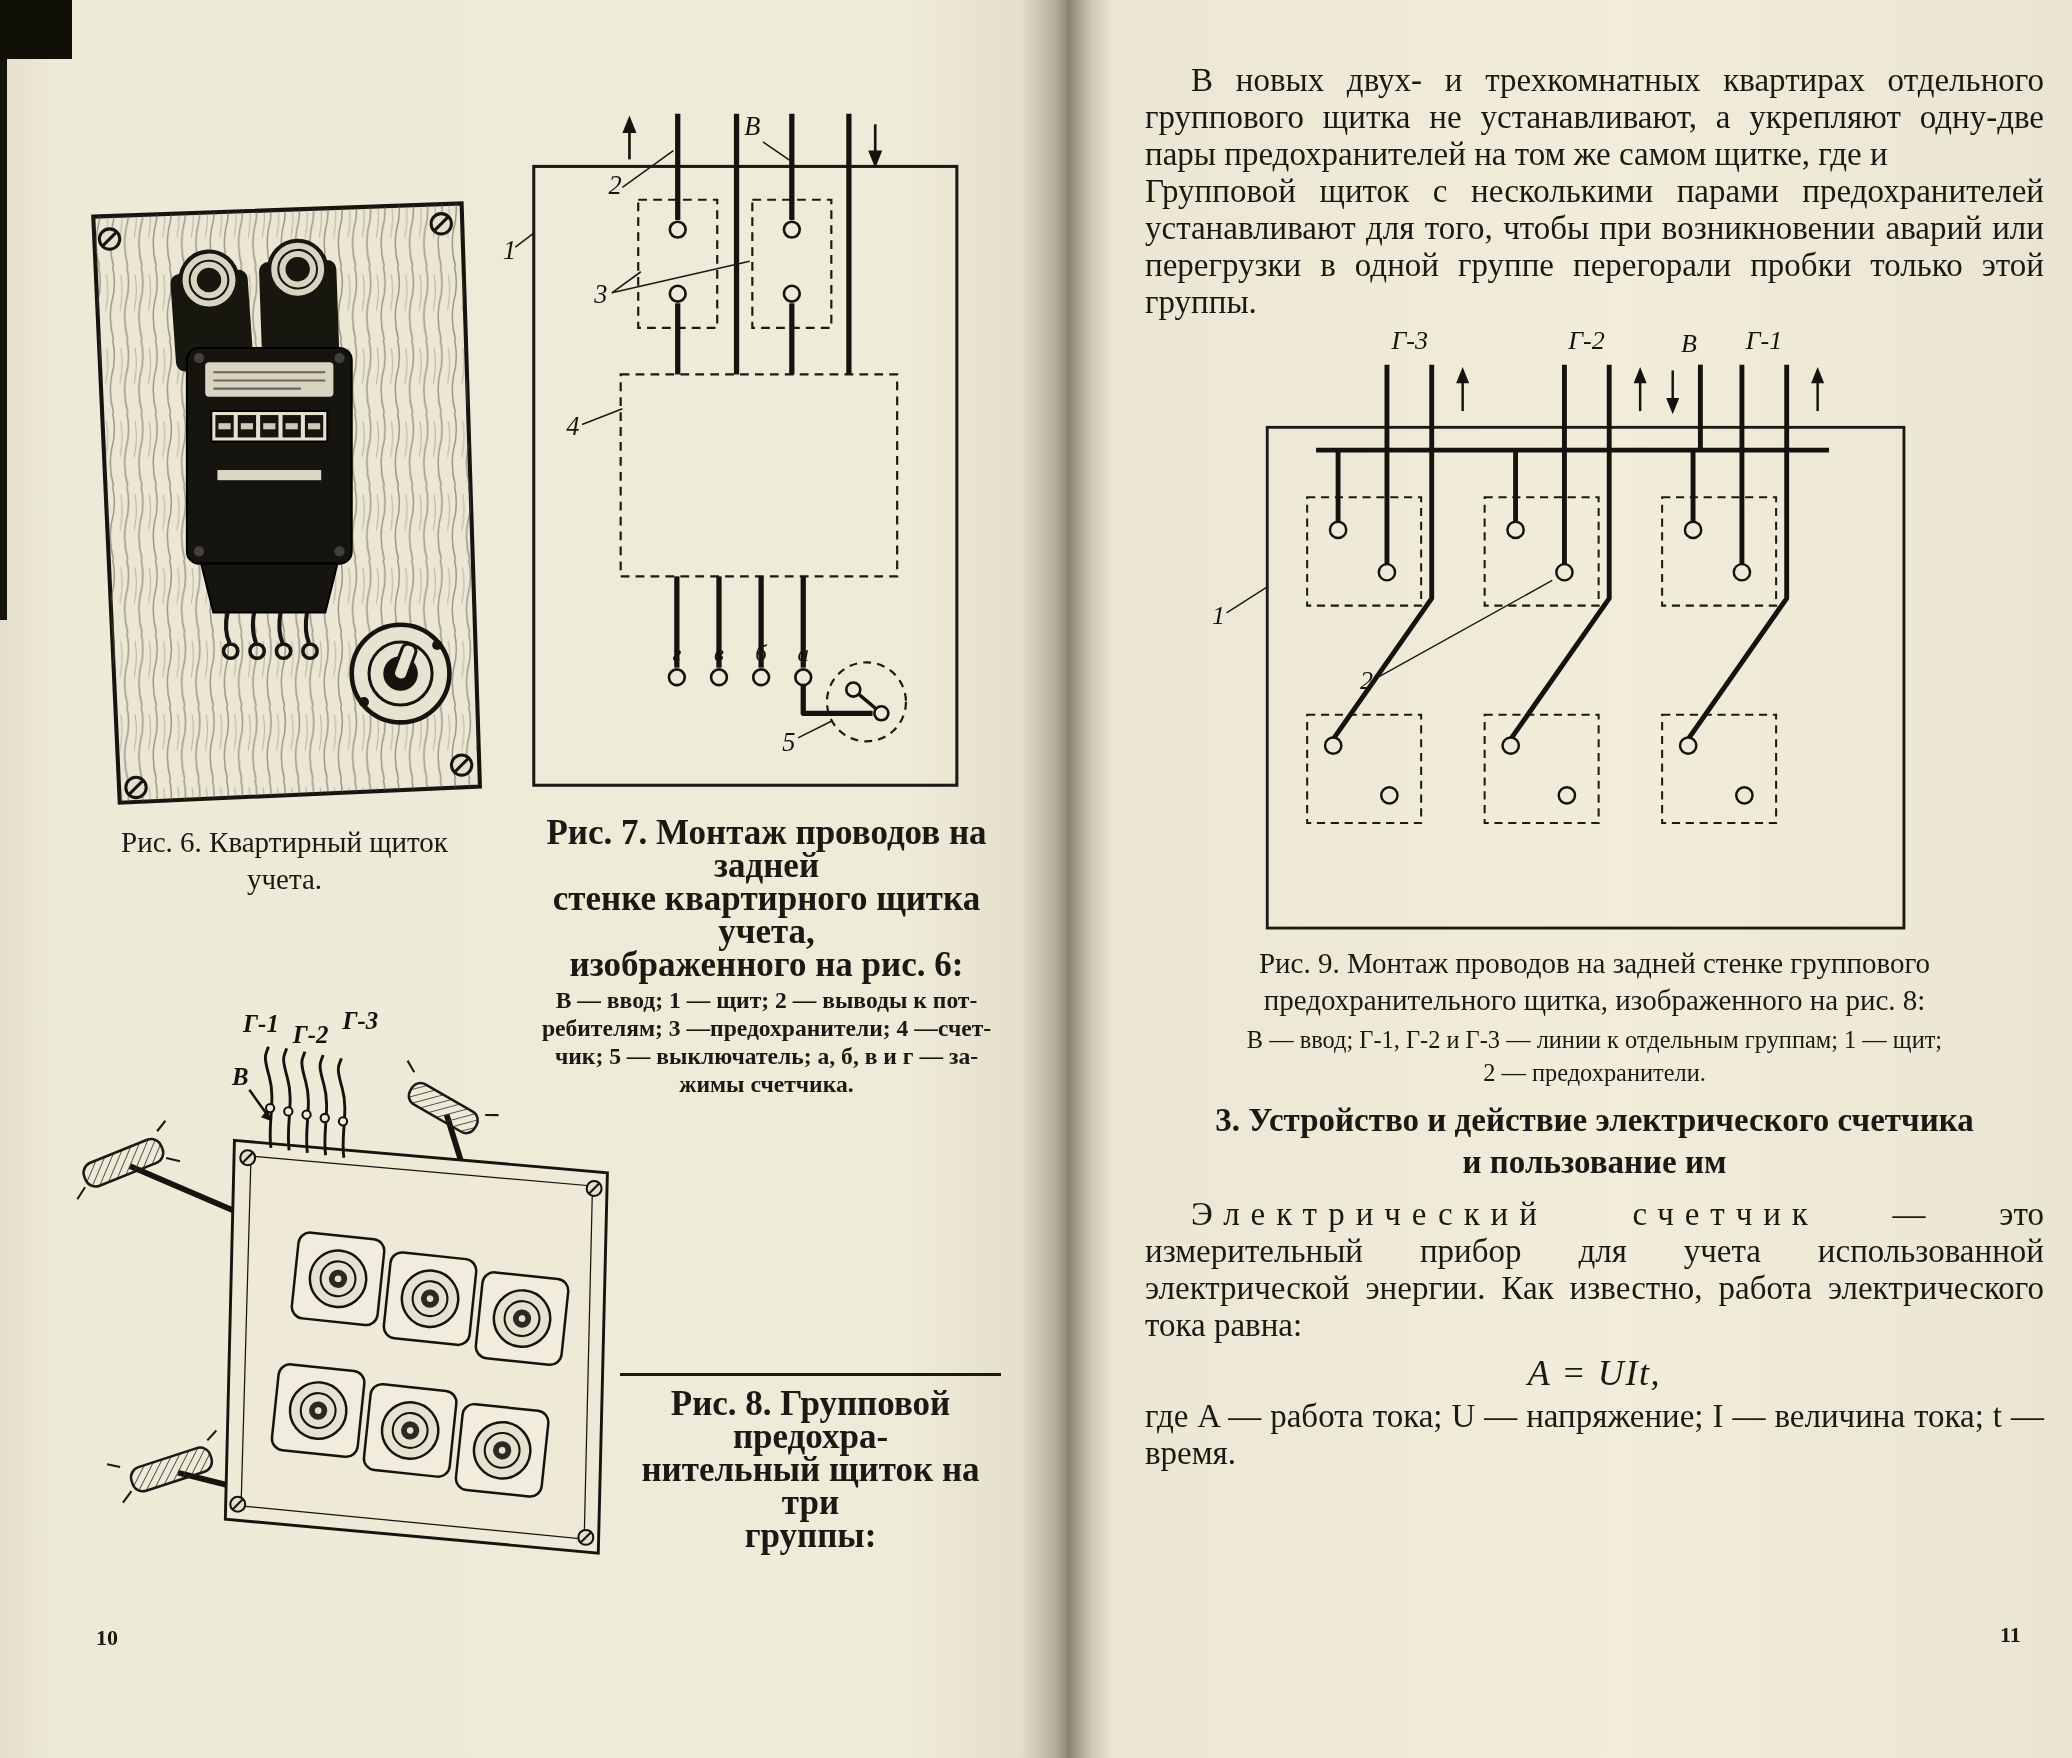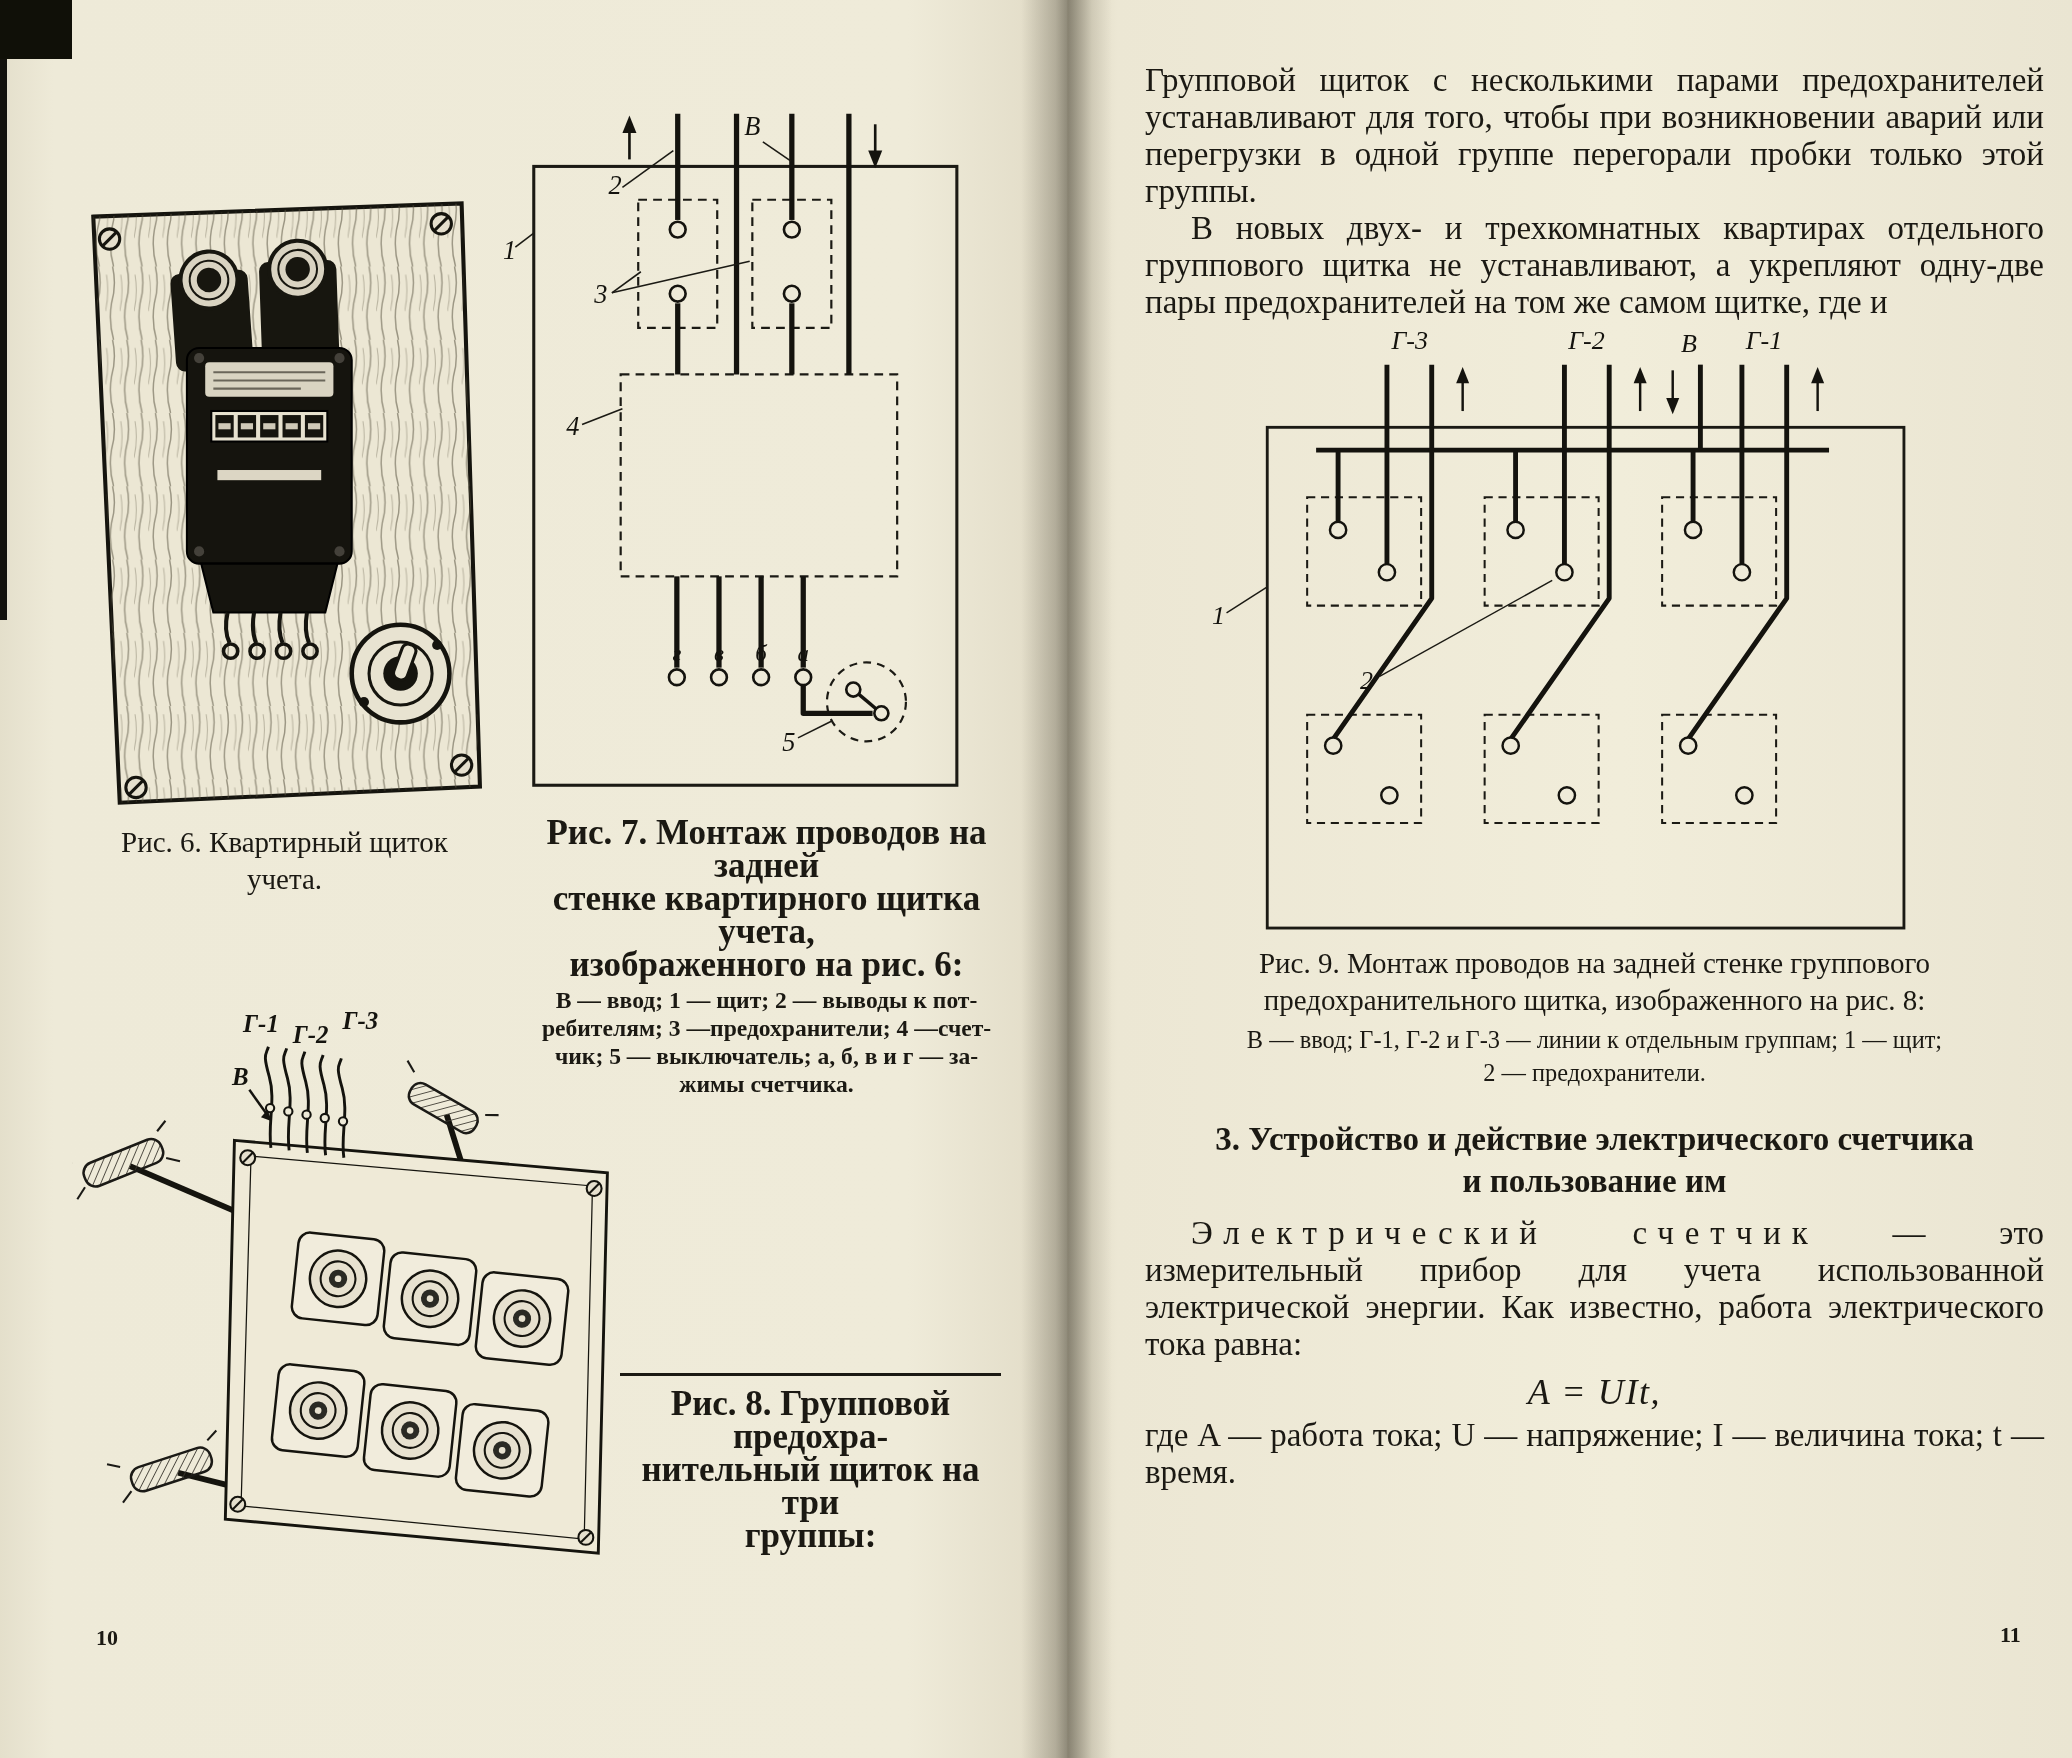--- a/index.html
+++ b/index.html
@@ -23,21 +23,21 @@
   .indent{text-indent:46px;}
   .pre{white-space:pre-line;}
 
   .fig-caption{text-align:center;}
   .cap-t-lg{font-weight:400;font-size:29px;line-height:37px;}
   .cap-l-lg{font-weight:400;font-size:24.4px;line-height:33px;margin-top:4.9px;}
   .cap-t-sm{font-weight:700;font-size:35px;line-height:33px;}
   .cap-l-sm{font-weight:700;font-size:23.6px;line-height:28px;margin-top:4.9px;}
 
   .section-heading{font-weight:700;text-align:center;white-space:pre-line;
-    font-size:33px;line-height:42px;margin:29px 0 13px;}
+    font-size:33px;line-height:42px;margin:10px 0 13px;}
   .formula{text-align:center;font-style:italic;font-size:36px;line-height:41px;
     margin:8.1px 0 4.9px;letter-spacing:1.6px;}
   .spaced{letter-spacing:.33em;}
 
   .page-number{position:absolute;font-weight:700;font-size:22px;}
   #pn-left{left:96px;top:1625px;}
   #pn-right{left:2000px;top:1622px;}
 
   #right-col{position:absolute;left:1145px;top:62px;width:899px;}
   #fig9{display:block;margin:6.5px 0 0 57px;}
@@ -335,22 +335,22 @@
 
 <div class="abs fig-caption" style="left:620px;top:1373px;width:381px;border-top:3.3px solid #1b1913;padding-top:11.4px">
   <div class="cap-t-sm pre">Рис. 8. Групповой предохра-
 нительный щиток на три
 группы:</div>
 </div>
 
 <div class="page-number" id="pn-left">10</div>
 
 <div id="right-col">
+  <p class="body-text indent">В новых двух- и трехкомнатных квартирах отдельного группового щитка не устанавливают, а укрепляют одну-две пары предохранителей на том же самом щитке, где и</p>
   <p class="body-text">Групповой щиток с несколькими парами предохранителей устанавливают для того, чтобы при возникновении аварий или перегрузки в одной группе перегорали пробки только этой группы.</p>
-  <p class="body-text indent">В новых двух- и трехкомнатных квартирах отдельного группового щитка не устанавливают, а укрепляют одну-две пары предохранителей на том же самом щитке, где и</p>
 
   <svg id="fig9" width="733" height="609" viewBox="0 0 900 748">
     <rect x="80" y="122" width="782" height="615" fill="none" stroke="#1b1a14" stroke-width="3.5"></rect>
     <g fill="none" stroke="#1b1a14" stroke-width="2.5" stroke-dasharray="10 7">
       <rect x="129" y="208" width="140" height="133"></rect>
       <rect x="347" y="208" width="140" height="133"></rect>
       <rect x="565" y="208" width="140" height="133"></rect>
       <rect x="129" y="475" width="140" height="133"></rect>
       <rect x="347" y="475" width="140" height="133"></rect>
       <rect x="565" y="475" width="140" height="133"></rect>

